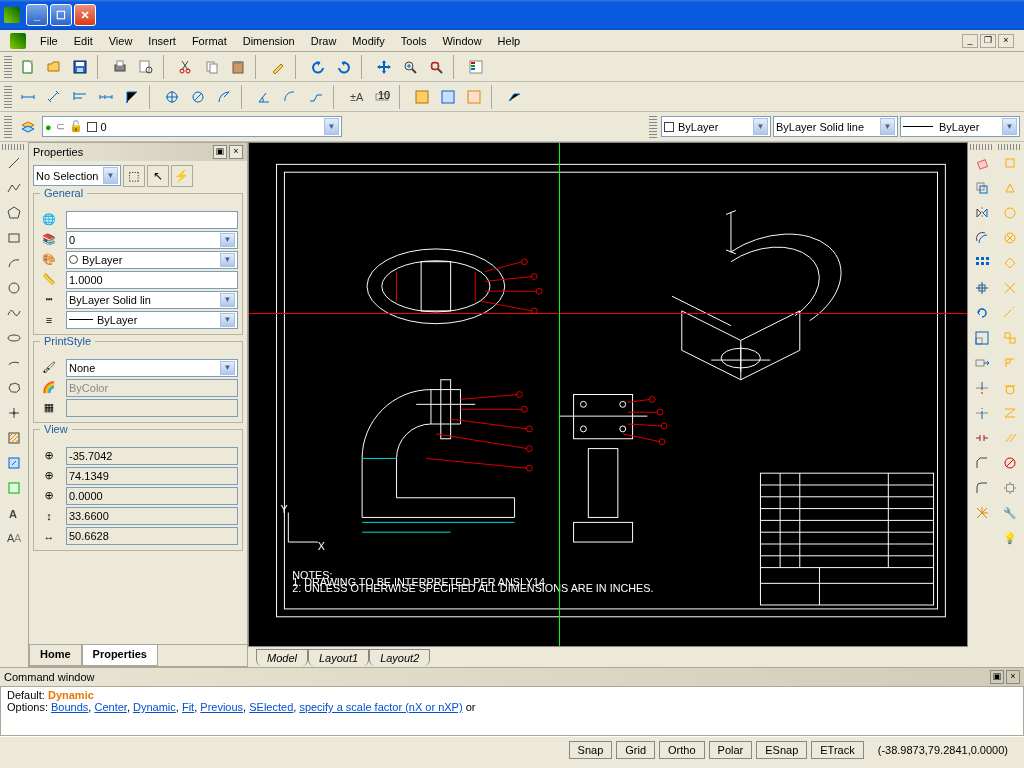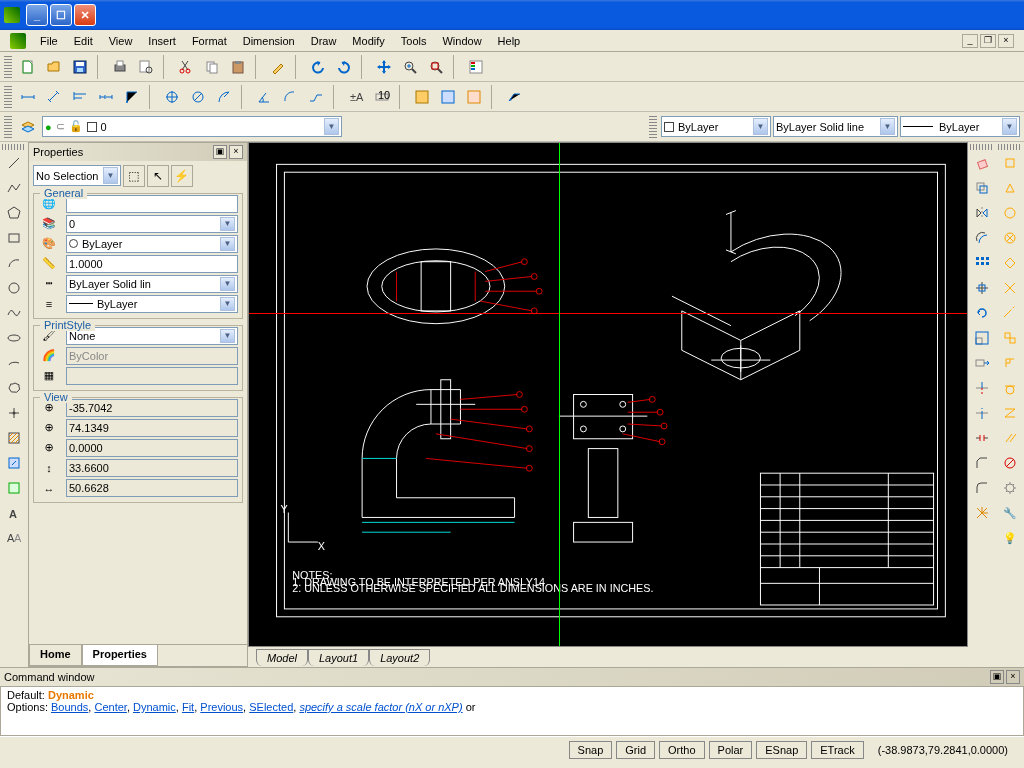--- a/index.html
+++ b/index.html
@@ -25,40 +25,40 @@
 .main { display: flex; height: 525px; background: #ece9d8; }
 .left-tools, .right-tools { width: 28px; background: #ece9d8; display: flex; flex-direction: column; align-items: center; padding: 2px 0; gap: 1px; }
 .props-panel { width: 220px; background: #ece9d8; border: 1px solid #aca899; display: flex; flex-direction: column; }
 .props-header { height: 18px; background: linear-gradient(to right,#e8e5d4,#d0ccb8); display: flex; align-items: center; padding: 0 4px; font-weight: normal;}
 .props-header .hdr-btn { width: 14px; height: 14px; border: 1px solid #888; margin-left: 2px; font-size: 9px; text-align: center; line-height: 11px; background:#ece9d8;}
 .props-header .spacer { flex: 1; }
 .props-body { flex: 1; padding: 4px; overflow: hidden; }
 .props-toolbar { display: flex; gap: 2px; align-items: flex-start; margin-bottom: 6px; }
 .props-toolbar .tb-combo { width: 88px; }
 .sq-btn { width: 22px; height: 22px; border: 1px solid #aca899; background: #ece9d8; display:flex; align-items:center; justify-content:center; font-size:12px;}
-.section-box { border: 1px solid #b8b4a0; margin-bottom: 6px; padding: 0 4px 4px; position: relative; }
+.section-box { border: 1px solid #b8b4a0; margin-bottom: 6px; padding: 16px 4px 4px; position: relative; }
 .section-title { position: absolute; top: -7px; left: 6px; background: #ece9d8; padding: 0 4px; color: #1a5da8; font-size: 11px; }
 .prop-row { display: flex; align-items: center; height: 19px; margin-bottom: 1px; }
 .prop-icon { width: 22px; height: 16px; margin-right: 6px; display:flex; align-items:center; justify-content:center;}
 .prop-field { flex: 1; height: 18px; border: 1px solid #7f9db9; background: white; display: flex; align-items: center; padding: 0 2px; font-size: 11px; }
 .prop-field.readonly { background: #ece9d8; }
 .prop-field .arrow { width: 15px; height: 14px; background: linear-gradient(to bottom,#e4eefd,#afc7ec); border: 1px solid #abc1de; text-align: center; font-size: 8px; line-height: 12px; margin-left: auto; color:#4d6185; }
 .canvas-area { flex: 1; display: flex; flex-direction: column; }
 .canvas { flex: 1; background: black; position: relative; overflow: hidden; border: 1px solid #888;}
 .sheet-tabs { height: 20px; background: #ece9d8; display: flex; align-items: flex-end; padding-left: 8px; font-style: italic; }
 .sheet-tab { padding: 2px 10px; border: 1px solid #888; border-bottom: none; background: #ece9d8; margin-right: 0; border-radius: 0 0 6px 6px; font-size: 11px; transform: translateY(-1px);}
 .side-tabs { height: 22px; background: #ece9d8; display: flex; border-top: 1px solid #aca899; font-weight: bold; }
 .side-tab { padding: 3px 10px; border: 1px solid #aca899; border-top: none; background: #fff; font-size: 11px; }
 .side-tab.inactive { background: #ece9d8; }
 .cmd-panel { border-top: 1px solid #aca899; background: #ece9d8; }
 .cmd-header { height: 18px; display: flex; align-items: center; padding: 0 4px; background: linear-gradient(to right,#e8e5d4,#d0ccb8); }
 .cmd-body { background: white; padding: 2px 6px; font-size: 13px; height: 50px; border: 1px solid #aca899; margin: 0; overflow:hidden;}
 .cmd-body .blue { color: #0050d0; text-decoration: underline; }
 .cmd-body .orange { color: #e87800; font-weight: bold; }
-.cmd-body .italic { font-style: italic; color: #0050d0; text-decoration: underline; }
+.cmd-body .italic { color: #0050d0; text-decoration: underline; }
 .cmd-input { background: white; padding: 2px 6px; font-size: 13px; height: 20px; border: 1px solid #aca899; border-top: none; }
 .statusbar { height: 26px; background: #ece9d8; display: flex; align-items: center; padding: 0 4px; border-top: 1px solid #fff;}
 .status-btn { padding: 2px 8px; border: 1px solid #888; margin: 0 2px; background: #ece9d8; font-size: 11px; }
 .tb-combo.wide { width: 110px; }
 svg { display:block; }
 .crosshair-h { position:absolute; height:1px; background:red; width:100%; }
 .crosshair-v { position:absolute; width:1px; background:#0f0; height:100%; }
 .white-line { stroke:white; stroke-width:1; fill:none; }
 .red-line { stroke:#d00; stroke-width:1; fill:none; }
 .cyan-line { stroke:#0dd; stroke-width:1; fill:none; }

